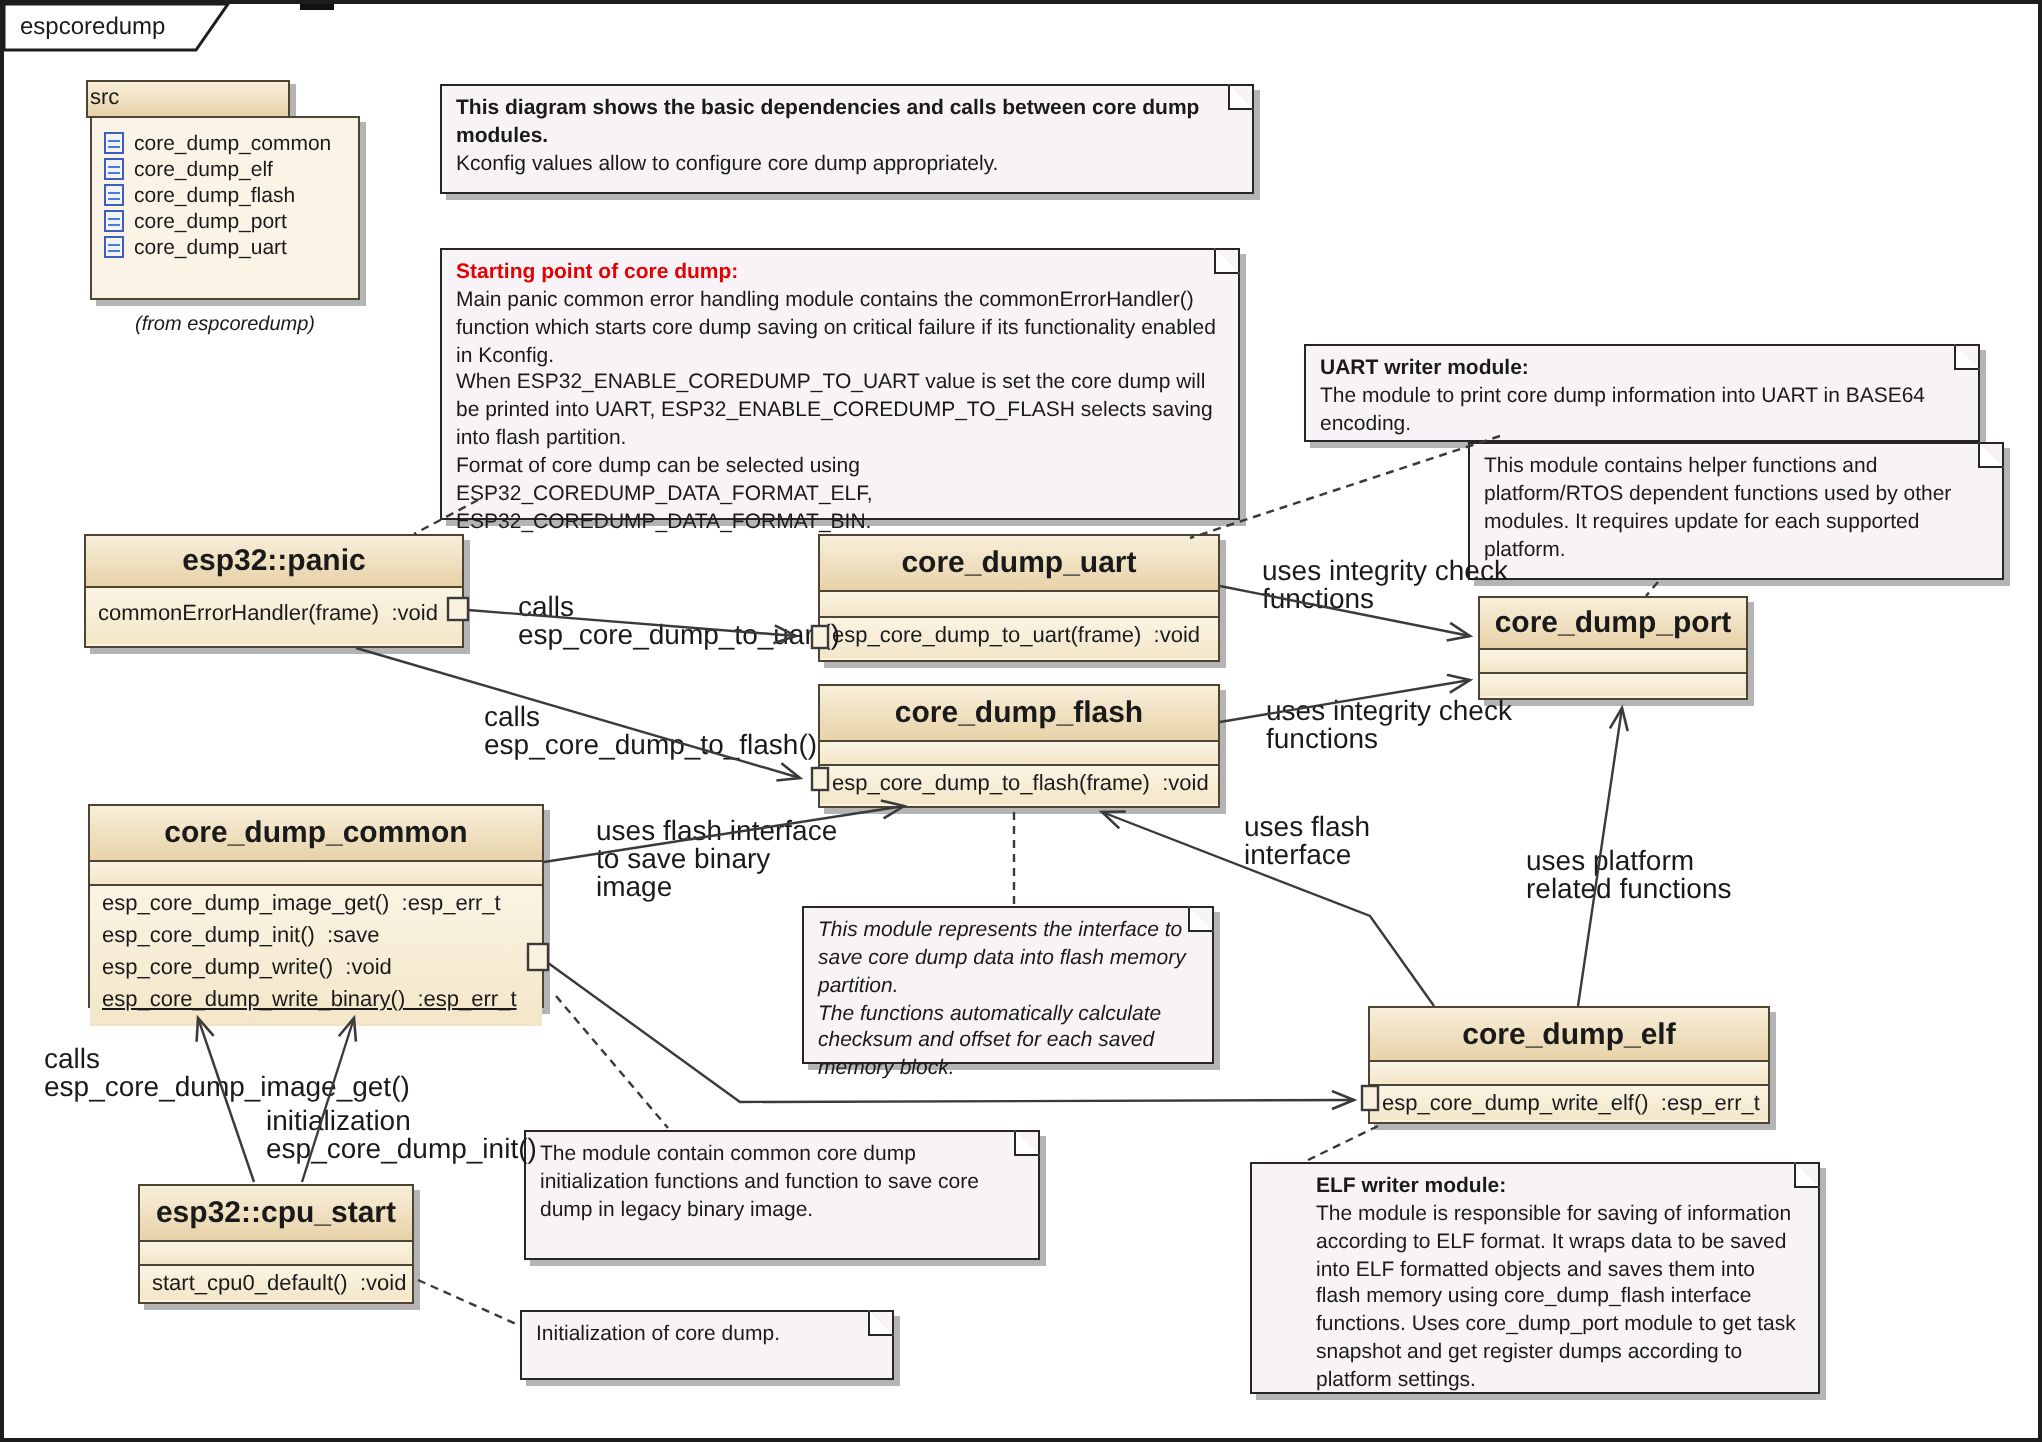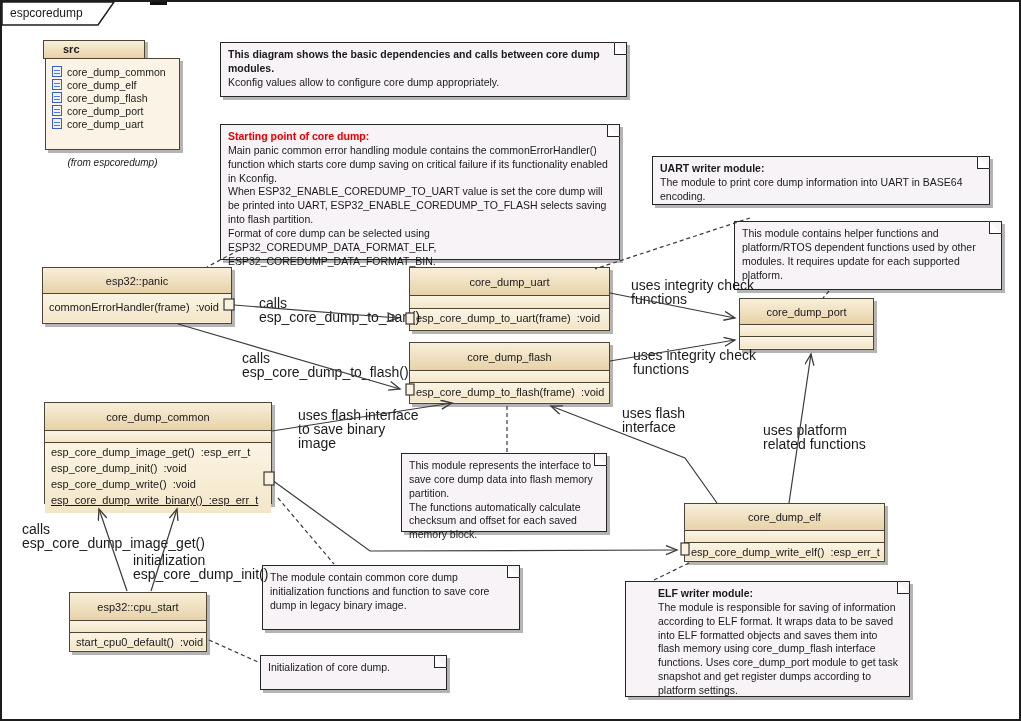--- a/index.html
+++ b/index.html
@@ -11,35 +11,35 @@
   
   .frame-tab{position:absolute;left:0;top:0;width:120px;height:26px;z-index:4;}
   .frame-tab svg{position:absolute;left:0;top:0;}
   .frame-tab .lbl{position:absolute;left:8px;top:4px;font-size:12px;font-weight:normal;}
   .tick{position:absolute;left:148px;top:0;width:17px;height:3px;background:#111;z-index:4;}
 
   
   .cls{position:absolute;border:1.5px solid #4d4433;background:#faf2df;
        box-shadow:3px 3px 0 #b4b4b4;box-sizing:border-box;z-index:2;}
   .cls .hd{display:flex;align-items:center;justify-content:center;
-       font-weight:normal;font-size:11px;
+       font-weight:bold;font-size:15px;
        background:linear-gradient(180deg,#f8efda 0%,#e7d2a8 100%);
        border-bottom:1px solid #4d4433;box-sizing:border-box;}
   .cls .sec{border-bottom:1px solid #4d4433;box-sizing:border-box;
        background:linear-gradient(180deg,#fbf4e4 0%,#f3e6c8 100%);}
   .cls .sec:last-child{border-bottom:none;}
   .cls .m{font-size:11px;white-space:pre;padding:2px 0 0 6px;line-height:14px;}
   .cls .m.u{text-decoration:underline;}
 
   
   .pkg-tab{position:absolute;left:41px;top:38px;width:102px;height:19px;
        border:1.5px solid #4d4433;box-sizing:border-box;
        background:linear-gradient(180deg,#f8efda,#e7d2a8);
        box-shadow:3px 2px 0 #b4b4b4;z-index:2;
-       font-size:11px;font-weight:bold;padding:2px 0 0 19px;}
+       font-size:11px;font-weight:normal;padding:2px 0 0 1px;}
   .pkg-body{position:absolute;left:43px;top:56px;width:135px;height:92px;
        border:1.5px solid #4d4433;box-sizing:border-box;background:#fbf4e6;
        box-shadow:3px 3px 0 #b4b4b4;z-index:2;padding:6px 0 0 6px;}
   .pkg-item{display:flex;align-items:center;height:13px;font-size:10.5px;}
   .doc-ico{display:inline-block;width:10px;height:11px;margin-right:5px;
        background:#eef3ff;border:1px solid #3a5fc0;box-sizing:border-box;
        background-image:repeating-linear-gradient(180deg,#4a7adf 0 1px,transparent 1px 3px);
        background-clip:content-box;padding:1px;}
   .pkg-from{position:absolute;left:43px;top:155px;width:135px;text-align:center;
        font-size:10px;font-style:italic;z-index:2;}
@@ -104,30 +104,30 @@
     <div class="ws">Kconfig values allow to configure core dump appropriately.</div>
   </div>
 
   <div class="note" style="left:218px;top:122px;width:400px;height:136px;">
     <div class="red">Starting point of core dump:</div>
     <div class="ws">Main panic  common error handling module contains the commonErrorHandler() function which starts core dump saving on critical failure if its functionality enabled in Kconfig.
 When ESP32_ENABLE_COREDUMP_TO_UART value is set the core dump will be printed into UART, ESP32_ENABLE_COREDUMP_TO_FLASH selects saving into flash partition.
 Format of core dump can be selected using ESP32_COREDUMP_DATA_FORMAT_ELF, ESP32_COREDUMP_DATA_FORMAT_BIN.</div>
   </div>
 
-  <div class="note" style="left:650px;top:154px;width:338px;height:49px;">
+  <div class="note" style="left:650px;top:170px;width:338px;height:49px;">
     <div class="t">UART writer module:</div>
     <div class="ws">The module to print core dump information into UART in BASE64 encoding.</div>
   </div>
 
   <div class="note" style="left:732px;top:219px;width:268px;height:69px;">
     <div class="ws">This module contains helper functions and platform/RTOS dependent functions used by other modules. It requires update for each supported platform.</div>
   </div>
 
-  <div class="note" style="left:399px;top:451px;width:206px;height:79px;">
+  <div class="note" style="left:399px;top:451px;width:206px;height:79px;font-style:italic;">
     <div class="ws">This module represents the interface to save core dump data into flash memory partition.
 The functions automatically calculate checksum and offset for each saved memory block.</div>
   </div>
 
   <div class="note" style="left:258px;top:653px;width:187px;height:35px;">
     <div class="ws">Initialization of core dump.</div>
   </div>
 
   <div class="note" style="left:260px;top:563px;width:258px;height:65px;">
     <div class="ws">The module contain common core dump initialization functions and function to save core dump in legacy binary image.</div>
@@ -165,21 +165,21 @@
     <div class="hd" style="height:26px;">core_dump_port</div>
     <div class="sec" style="height:12px;"></div>
     <div class="sec" style="height:11px;"></div>
   </div>
 
   <div class="cls" style="left:42px;top:400px;width:228px;height:102px;">
     <div class="hd" style="height:28px;">core_dump_common</div>
     <div class="sec" style="height:12px;"></div>
     <div class="sec" style="height:70px;">
       <div class="m">esp_core_dump_image_get()  :esp_err_t</div>
-      <div class="m">esp_core_dump_init()  :void</div>
+      <div class="m">esp_core_dump_init()  :save</div>
       <div class="m">esp_core_dump_write()  :void</div>
       <div class="m u">esp_core_dump_write_binary()  :esp_err_t</div>
     </div>
   </div>
 
   <div class="cls" style="left:682px;top:501px;width:201px;height:59px;">
     <div class="hd" style="height:27px;">core_dump_elf</div>
     <div class="sec" style="height:12px;"></div>
     <div class="sec" style="height:17px;">
       <div class="m">esp_core_dump_write_elf()  :esp_err_t</div>

